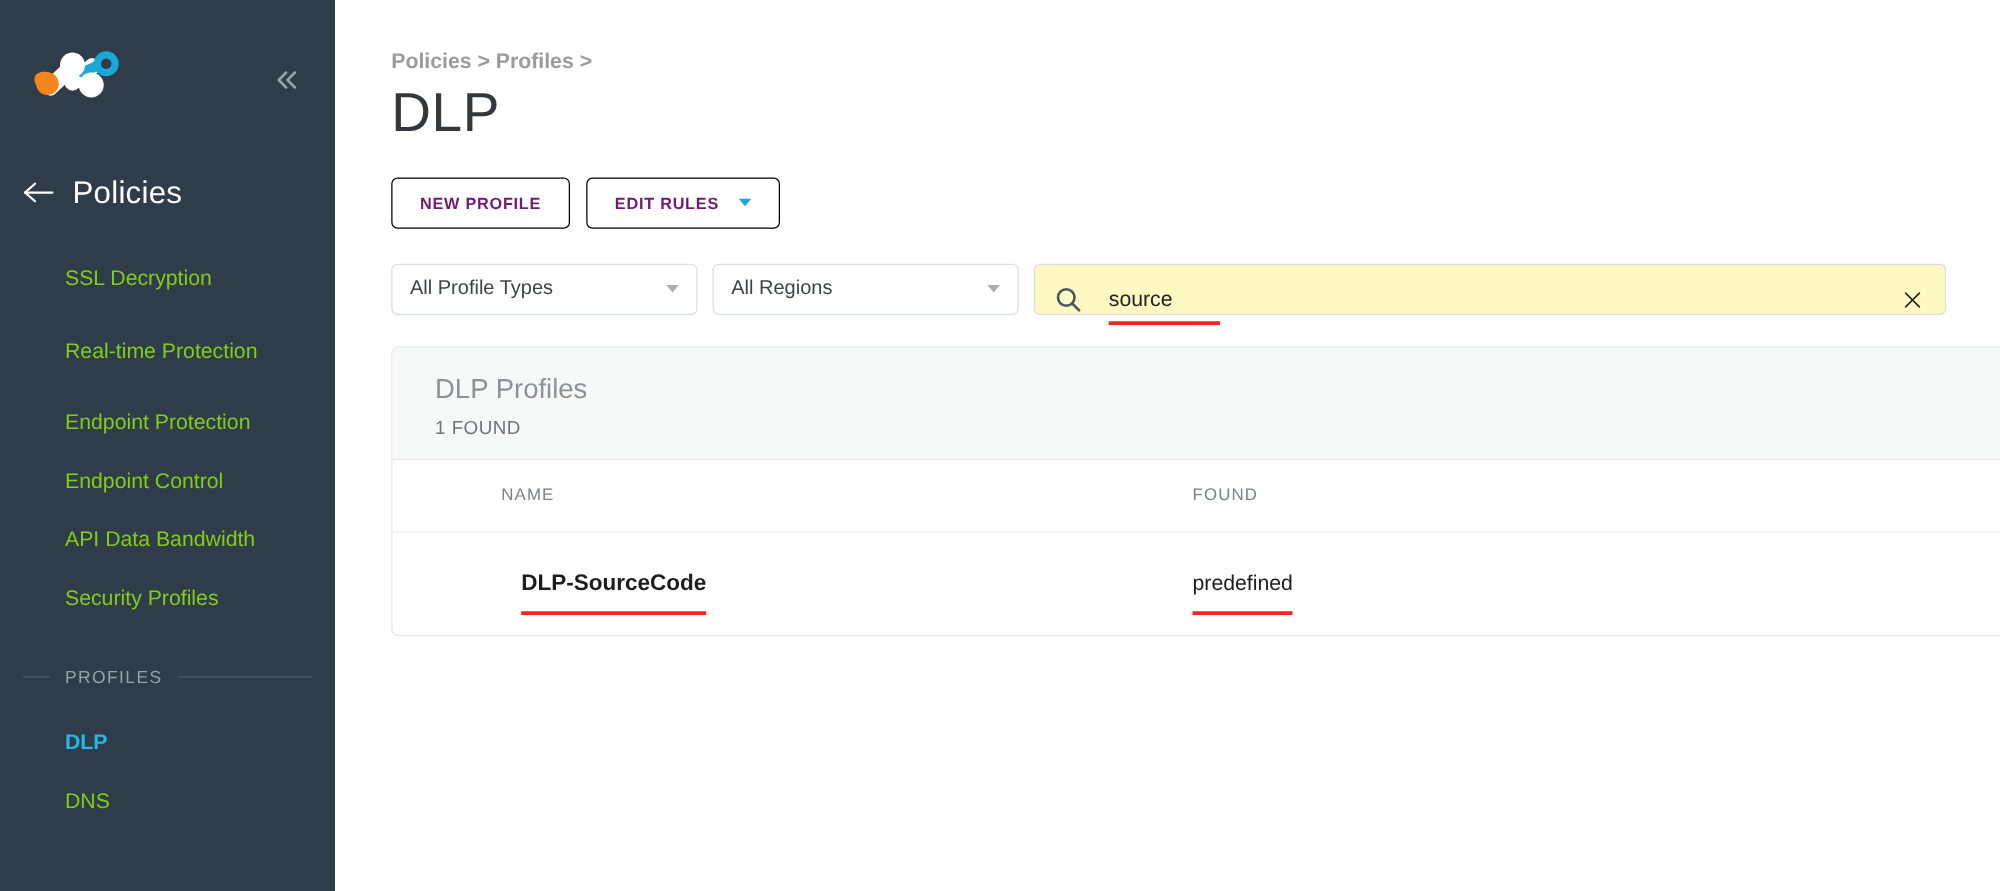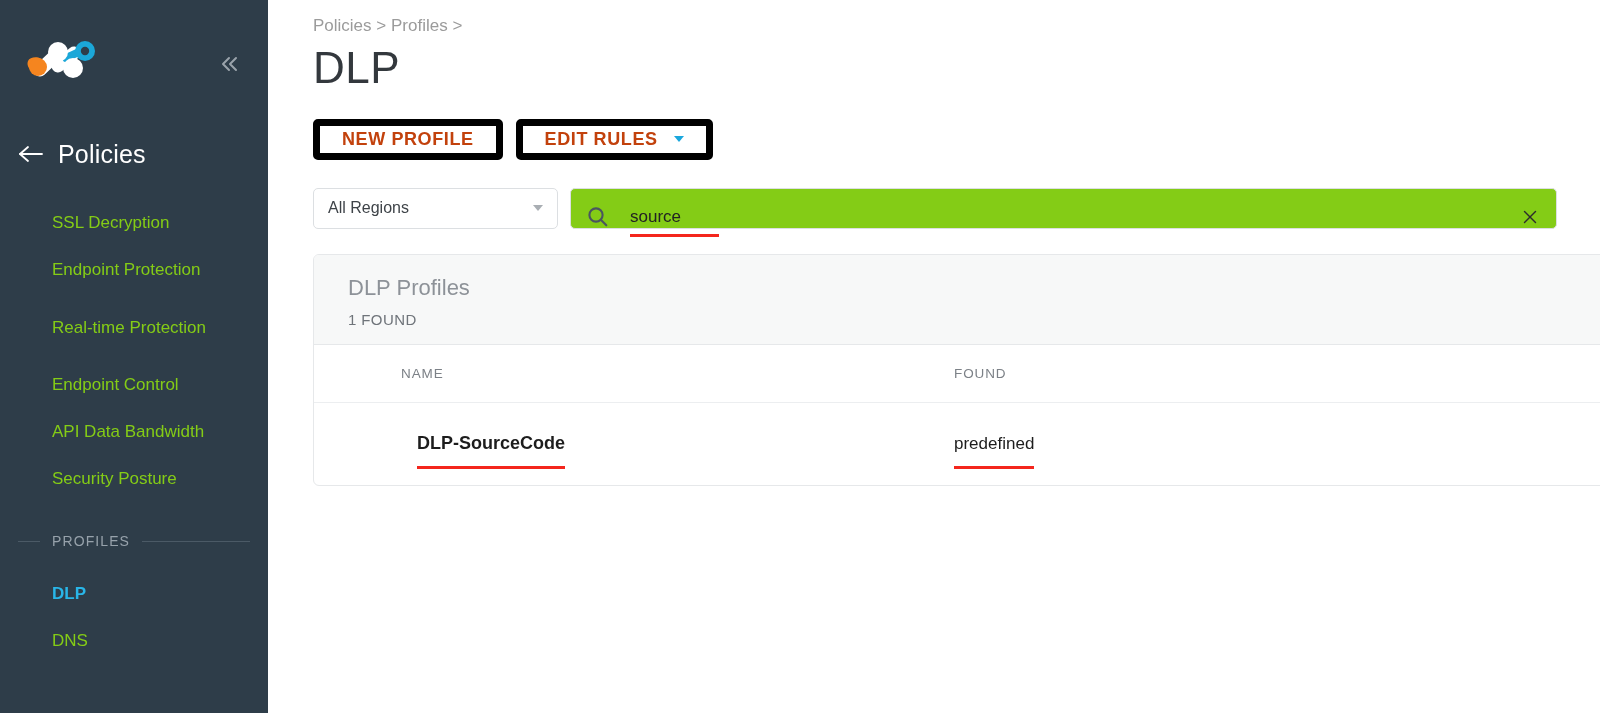--- a/index.html
+++ b/index.html
@@ -81,36 +81,36 @@
 
   
   #main {
     flex: 1 1 auto; height: 713px;
     background: #ffffff;
     position: relative;
     overflow: hidden;
     padding-left: 45px;
   }
   .breadcrumb {
-    color: #9b9b9b; font-size: 17px; padding-top: 16px; line-height: 1.2;
+    color: #9b9b9b; font-size: 17px; padding-top: 39px; line-height: 1.2; font-weight: bold;
   }
   .breadcrumb span { cursor: pointer; }
   .breadcrumb .sep { color: #9b9b9b; cursor: default; }
   .page-title {
     color: #33383d; font-size: 44px; font-weight: 300;
     margin-top: 9px; line-height: 1.05; letter-spacing: 0.5px;
   }
 
   .btn-row { display: flex; gap: 13px; margin-top: 27px; }
   .btn {
-    border: 7px solid #000000;
+    border: 1px solid #000000;
     border-radius: 5px;
     background: #ffffff;
-    color: #c2410c;
-    font-size: 18px; font-weight: 700; letter-spacing: 0.6px;
+    color: #701a75;
+    font-size: 13px; font-weight: 700; letter-spacing: 0.6px;
     height: 41px;
     padding: 0 22px;
     display: flex; align-items: center; justify-content: center;
     cursor: pointer;
     font-family: "Liberation Sans", sans-serif;
   }
   .btn .caret {
     margin-left: 16px;
     width: 0; height: 0;
     border-left: 5px solid transparent;
@@ -133,21 +133,21 @@
   .select .sel-caret {
     width: 0; height: 0;
     border-left: 5px solid transparent;
     border-right: 5px solid transparent;
     border-top: 6px solid #a9aeb3;
   }
   .search-box {
     flex: 1 1 auto;
     height: 41px;
     border: 1px solid #dcdfe2; border-radius: 5px;
-    background: #84cc16;
+    background: #fef9c3;
     display: flex; align-items: center;
     padding: 17px 18px 0 16px;
     position: relative;
     margin-right: 43px;
   }
   .search-icon { flex: none; margin-right: 22px; display: flex; }
   .search-val-wrap { position: relative; flex: 1 1 auto; }
   .search-val {
     color: #222; font-size: 17px; border: none; outline: none;
     background: transparent; width: 100%;
@@ -244,34 +244,34 @@
           <polyline points="10,3 2,10 10,17" fill="none" stroke="#ffffff" stroke-width="1.8" stroke-linecap="round" stroke-linejoin="round"></polyline>
         </svg>
       </span>
       <span class="back-label">Policies</span>
     </div>
 
     <div class="sb-menu">
       <div class="sb-item">
         <span class="txt">SSL Decryption</span>
       </div>
-      <div class="sb-item">
-        <span class="txt">Endpoint Protection</span>
-      </div>
       <div class="sb-item two-line">
         <span class="txt">Real-time Protection</span>
       </div>
       <div class="sb-item">
+        <span class="txt">Endpoint Protection</span>
+      </div>
+      <div class="sb-item">
         <span class="txt">Endpoint Control</span>
       </div>
       <div class="sb-item">
         <span class="txt">API Data Bandwidth</span>
       </div>
       <div class="sb-item">
-        <span class="txt">Security Posture</span>
+        <span class="txt">Security Profiles</span>
       </div>
     </div>
 
     <div class="sb-section">
       <span class="line"></span>
       <span class="sec-label">PROFILES</span>
       <span class="line long"></span>
     </div>
 
     <div class="sb-menu" style="margin-top:10px;">
@@ -297,20 +297,24 @@
         <span>NEW PROFILE</span>
       </div>
       <div class="btn">
         <span>EDIT RULES</span>
         <span class="caret"></span>
       </div>
     </div>
 
     <div class="filter-row">
 
+      <div class="select">
+        <span class="sel-label">All Profile Types</span>
+        <span class="sel-caret"></span>
+      </div>
 
 
       <div class="select">
         <span class="sel-label">All Regions</span>
         <span class="sel-caret"></span>
       </div>
 
       <div class="search-box">
         <span class="search-icon">
           <svg width="21" height="21" viewBox="0 0 21 21">

